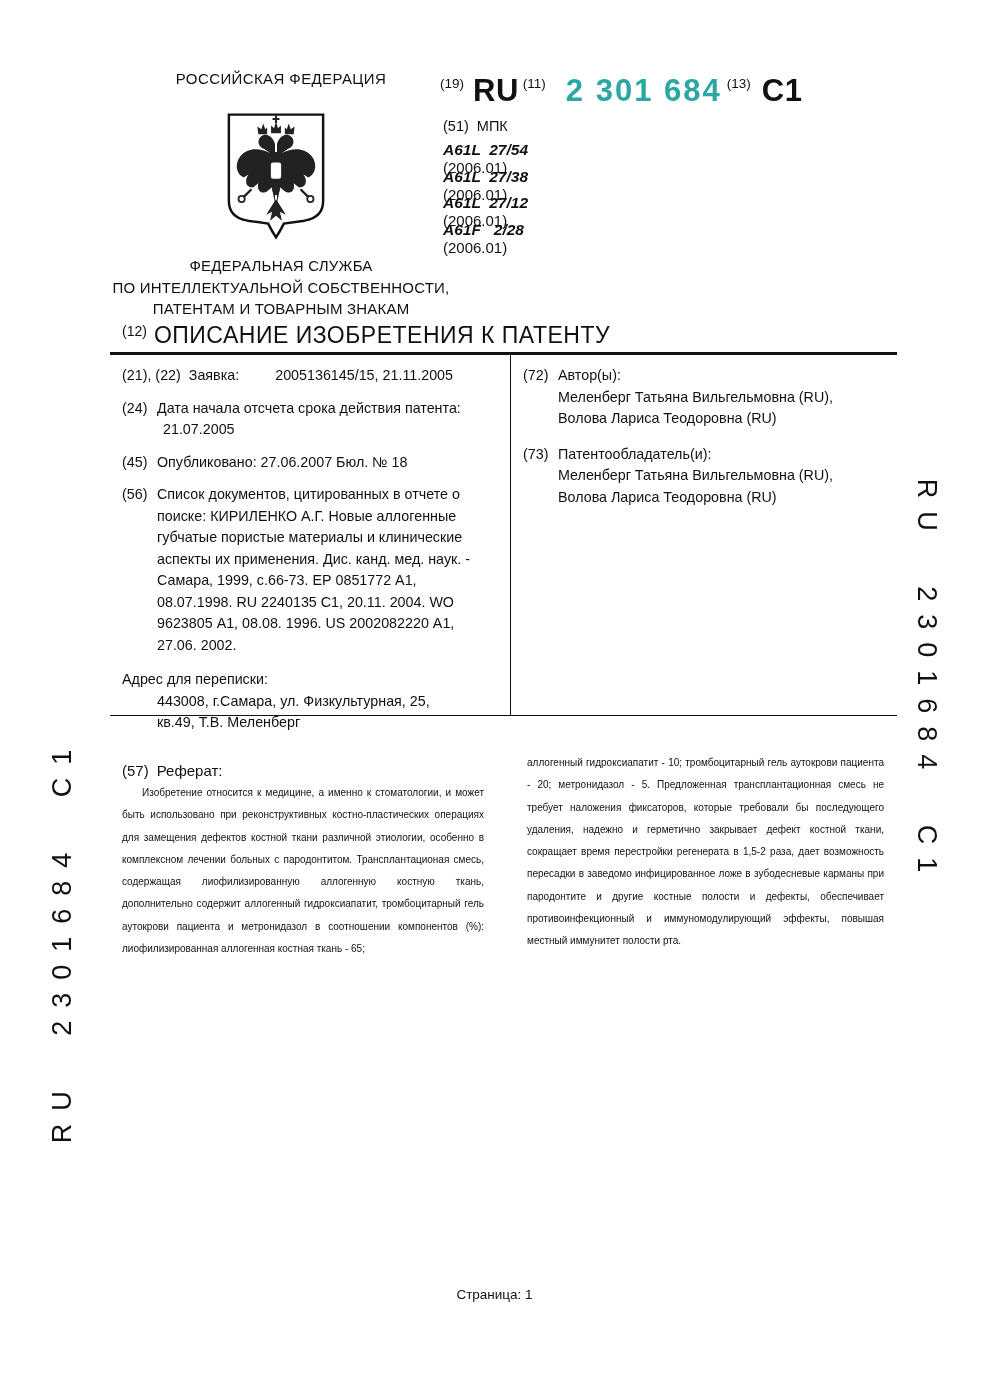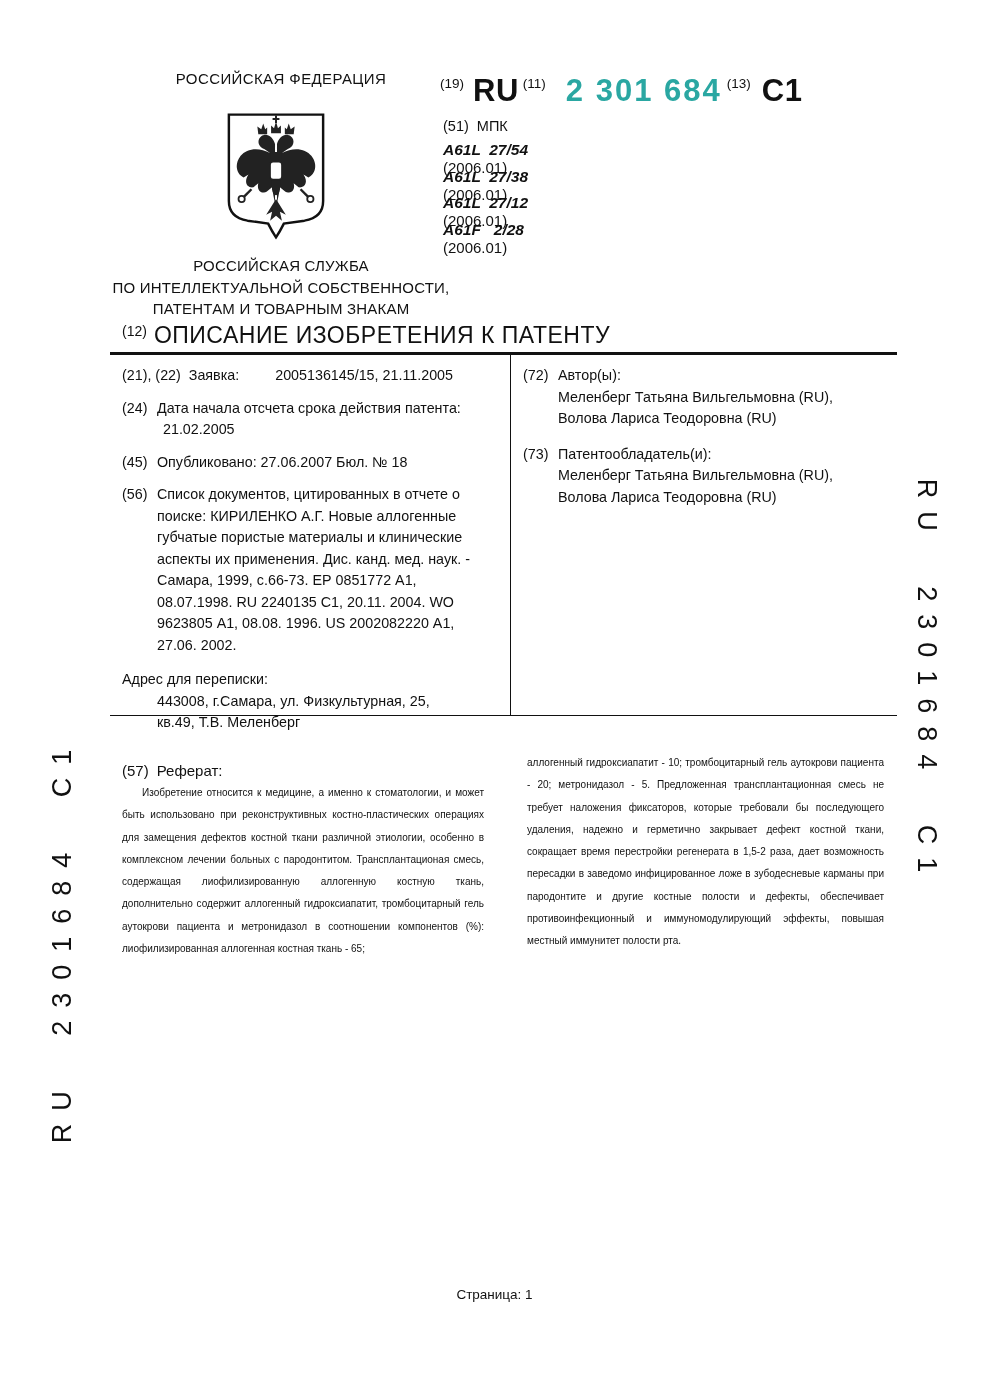--- a/index.html
+++ b/index.html
@@ -110,21 +110,21 @@
     <use href="#halfEagle"></use>
     <use href="#halfEagle" transform="translate(110,0) scale(-1,1)"></use>
     <path d="M50,23 L50,15 L53,18 L55,11 L57,18 L60,15 L60,23 Z" fill="#222"></path>
     <path d="M54,5 h2 v2.5 h2.5 v2 h-2.5 v3 h-2 v-3 h-2.5 v-2 h2.5 Z" fill="#222"></path>
     <path d="M49,42 H61 L59,80 C58,88 52,88 51,80 Z" fill="#222"></path>
     <rect x="49" y="52" width="12" height="18" rx="3" fill="#fff" stroke="#222" stroke-width="1.5"></rect>
     <path d="M55,90 L45,106 L51,103 L49,112 L55,107 L61,112 L59,103 L65,106 Z" fill="#222"></path>
   </svg>
 
   <div class="office">
-    <div>РОССИЙСКАЯ СЛУЖБА</div>
+    <div>ФЕДЕРАЛЬНАЯ СЛУЖБА</div>
     <div>ПО ИНТЕЛЛЕКТУАЛЬНОЙ СОБСТВЕННОСТИ,</div>
     <div>ПАТЕНТАМ И ТОВАРНЫМ ЗНАКАМ</div>
   </div>
 
   <div class="pub-line">
     <span class="sup m-r9">(19)</span>
     <span class="big m-r4">RU</span>
     <span class="sup m-r20">(11)</span>
     <span class="big teal m-r5">2 301 684</span>
     <span class="sup m-r11">(13)</span>
@@ -164,21 +164,21 @@
 
       <div class="field field-app">
         <span>(21), (22)</span>
         <span class="lbl">Заявка:</span>
         <span class="val">2005136145/15,  21.11.2005</span>
       </div>
 
       <div class="field mb11">
         <span class="num">(24)</span>
         <span>Дата начала отсчета срока действия патента:</span>
-        <div class="val-indent">21.02.2005</div>
+        <div class="val-indent">21.07.2005</div>
       </div>
 
       <div class="field mb11">
         <span class="num">(45)</span>
         <span>Опубликовано: 27.06.2007 Бюл. № 18</span>
       </div>
 
       <div class="field mb13">
         <span class="num">(56)</span>
         <span>Список документов, цитированных в отчете о поиске: КИРИЛЕНКО А.Г. Новые аллогенные губчатые пористые материалы и клинические аспекты их применения. Дис. канд. мед. наук. - Самара, 1999, с.66-73. ЕР 0851772 А1, 08.07.1998. RU 2240135 С1, 20.11. 2004. WO 9623805 А1, 08.08. 1996. US 2002082220 А1, 27.06. 2002.</span>

